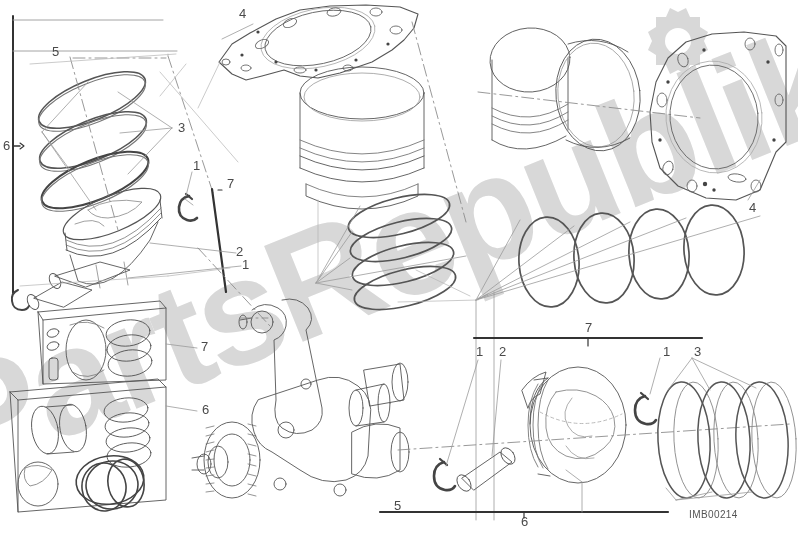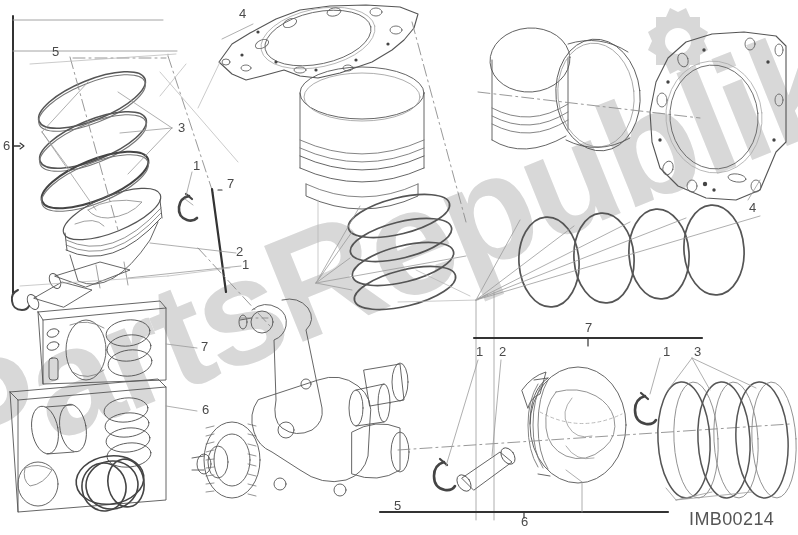--- a/index.html
+++ b/index.html
@@ -1,20 +1,20 @@
 <!DOCTYPE html>
 <html><head>
 <meta charset="utf-8">
 <style>
   html,body{margin:0;padding:0;background:#ffffff;}
   body{width:798px;height:535px;overflow:hidden;font-family:"Liberation Sans",sans-serif;}
   #stage{position:relative;width:798px;height:535px;background:#fff;}
   #stage svg{position:absolute;left:0;top:0;}
   .cal{position:absolute;color:#4a4a4a;font-size:13px;font-family:"Liberation Sans",sans-serif;user-select:none;}
-  .code{position:absolute;color:#555;font-size:18px;letter-spacing:.4px;font-family:"Liberation Sans",sans-serif;}
+  .code{position:absolute;color:#555;font-size:10px;letter-spacing:.4px;font-family:"Liberation Sans",sans-serif;}
 </style>
 </head>
 <body>
 
 <div id="stage">
 
   <svg width="798" height="535" viewBox="0 0 798 535">
     <defs>
       <g id="gearIcon">
         <path d="M36 0 L44 4 L52 0 L56 9 L66 9 L66 19 L74 24 L70 33 L74 42 L66 47 L66 57 L56 57 L52 66 L44 62 L36 66 L32 57 L22 57 L22 47 L14 42 L18 33 L14 24 L22 19 L22 9 L32 9 Z" fill="#d8d8d8"></path>

